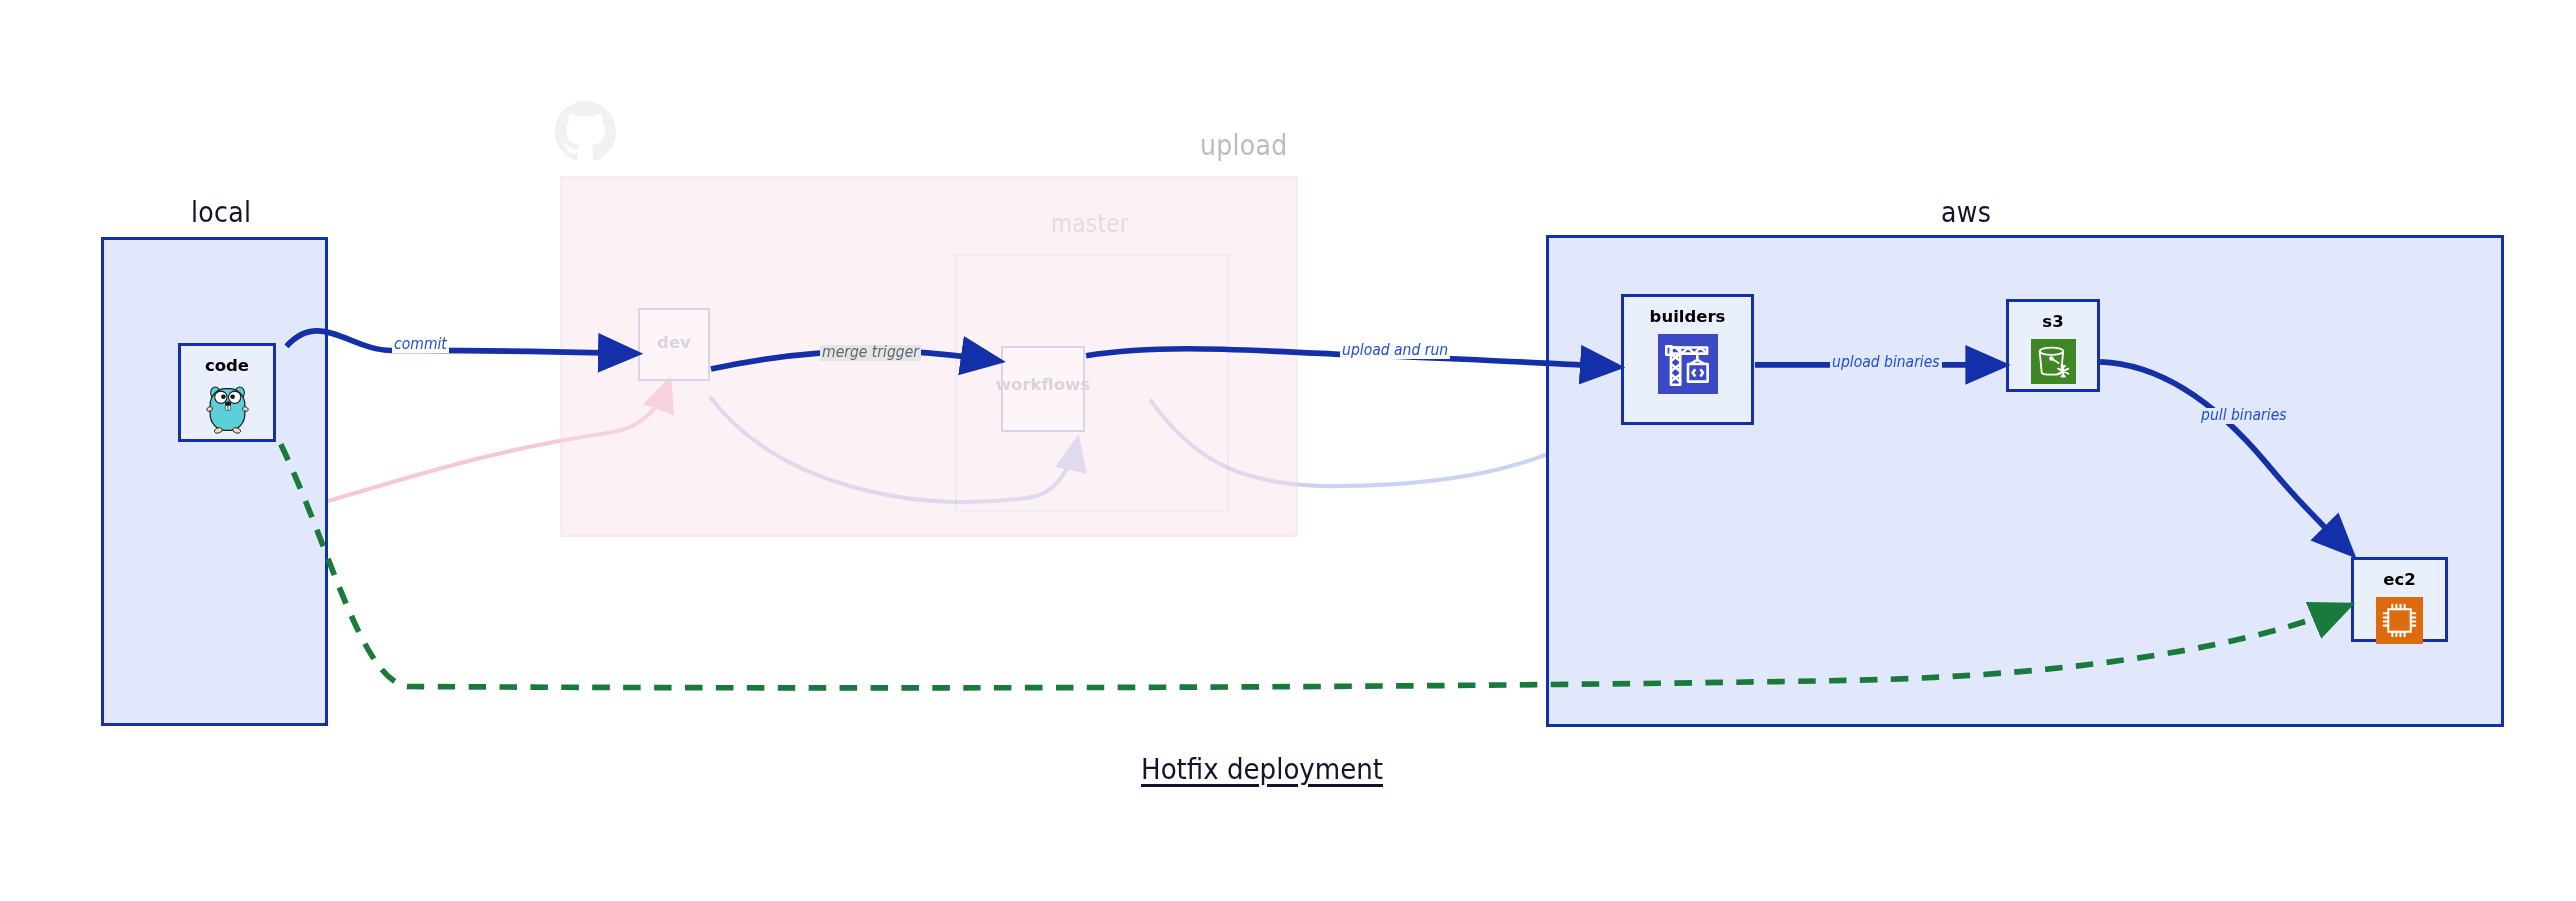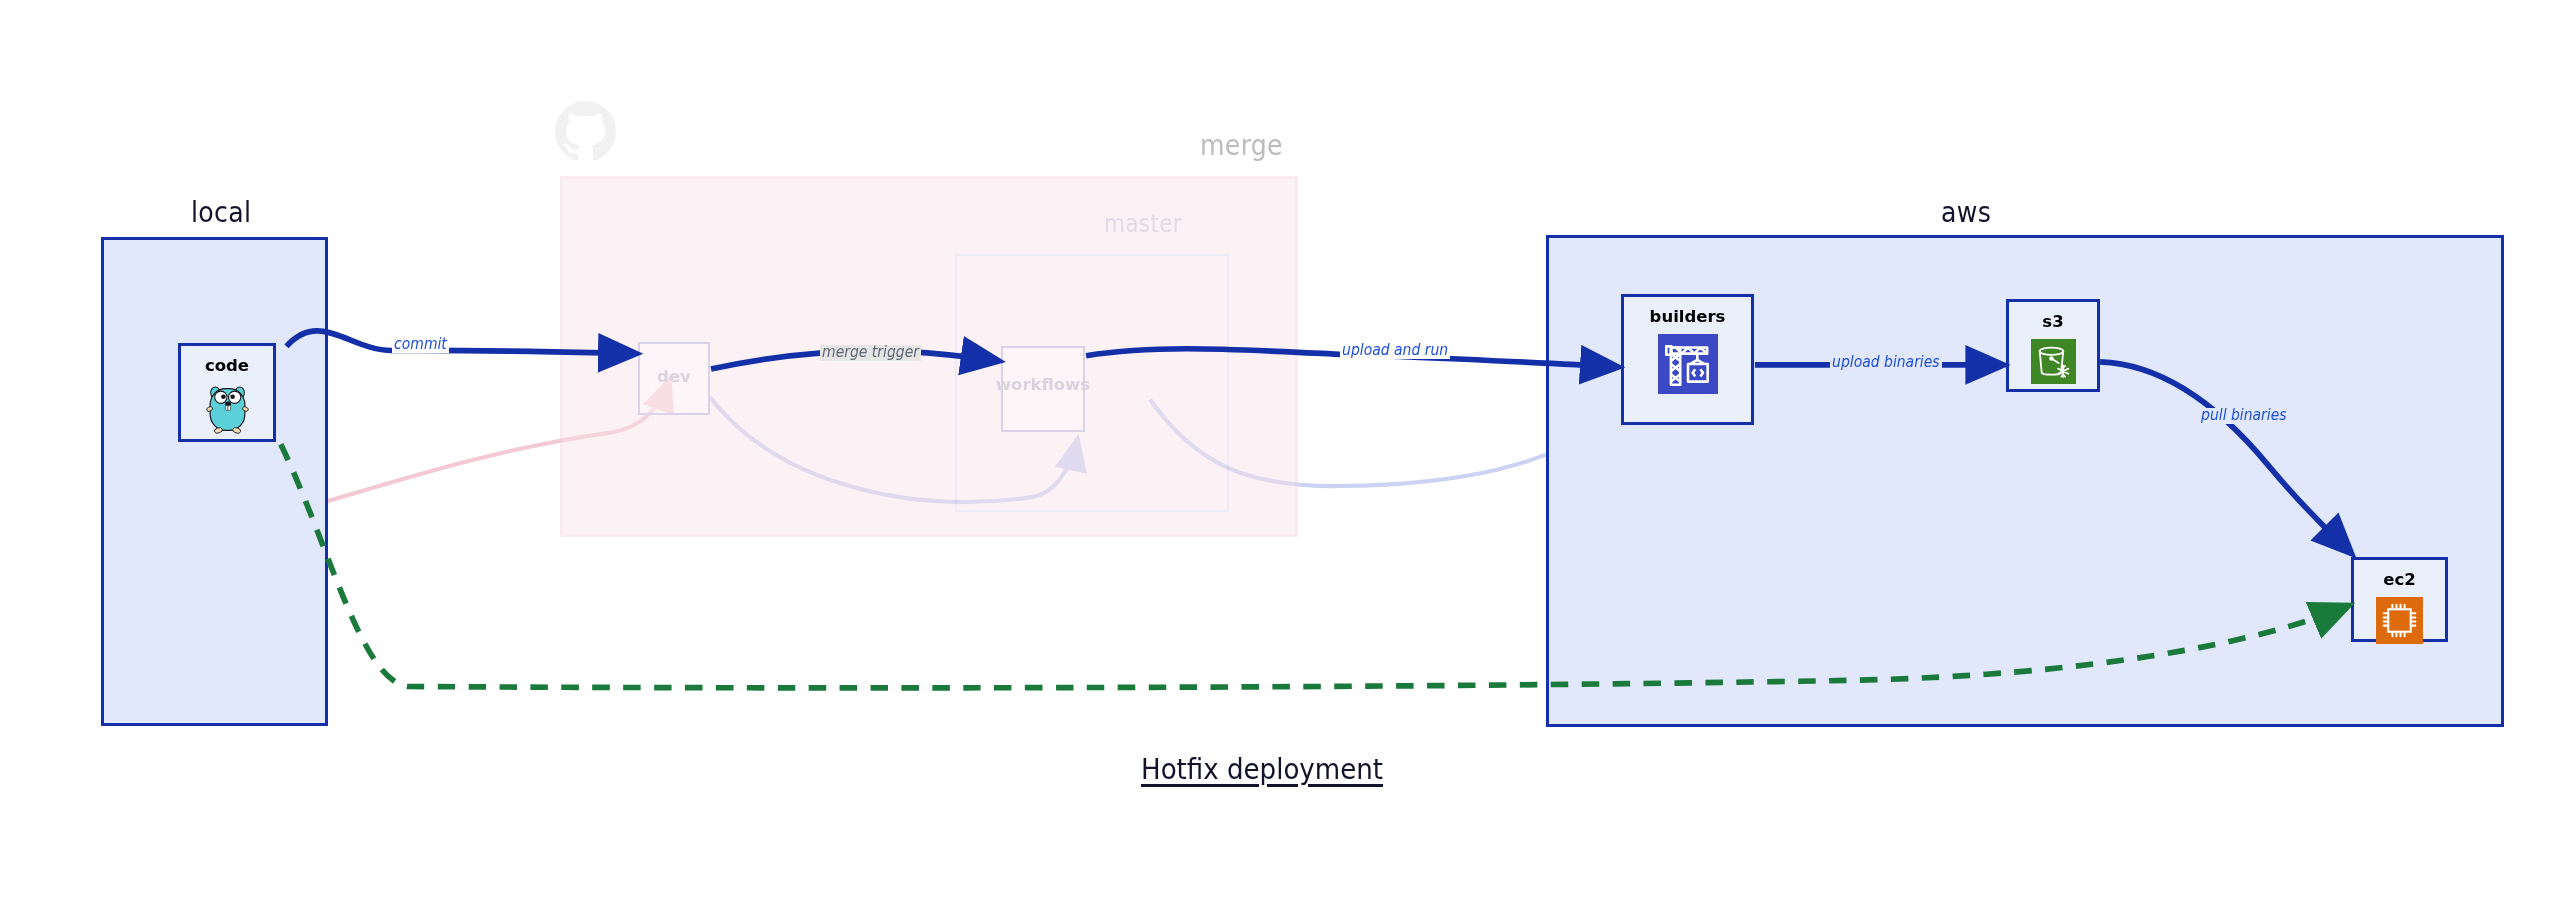--- a/index.html
+++ b/index.html
@@ -146,25 +146,25 @@
 
   <div class="group-box group-github" style="left:560px; top:176px; width:738px; height:361px;">
 
     <div class="subgroup-ghost" style="left:392px; top:75px; width:274px; height:258px;"></div>
   </div>
 
   <svg class="octocat" style="left:555px; top:101px; width:61px; height:61px;" viewBox="0 0 16 16">
     <path fill="#d9d9d9" d="M8 0C3.58 0 0 3.58 0 8c0 3.54 2.29 6.53 5.47 7.59.4.07.55-.17.55-.38 0-.19-.01-.82-.01-1.49-2.01.37-2.53-.49-2.69-.94-.09-.23-.48-.94-.82-1.13-.28-.15-.68-.52-.01-.53.63-.01 1.08.58 1.23.82.72 1.21 1.87.87 2.33.66.07-.52.28-.87.51-1.07-1.78-.2-3.64-.89-3.64-3.95 0-.87.31-1.59.82-2.15-.08-.2-.36-1.02.08-2.12 0 0 .67-.21 2.2.82.64-.18 1.32-.27 2-.27s1.36.09 2 .27c1.53-1.04 2.2-.82 2.2-.82.44 1.1.16 1.92.08 2.12.51.56.82 1.27.82 2.15 0 3.07-1.87 3.75-3.65 3.95.29.25.54.73.54 1.48 0 1.07-.01 1.93-.01 2.2 0 .21.15.46.55.38A8.01 8.01 0 0 0 16 8c0-4.42-3.58-8-8-8z"></path>
   </svg>
 
-  <div class="group-title faded" style="left:1200px; top:129px;">merge</div>
-
-  <div class="group-title faded" style="left:1104px; top:210px; font-size:24px; color:#e0dce6;">master</div>
-
-  <div class="node ghost" style="left:638px; top:342px; width:72px; height:73px;">
+  <div class="group-title faded" style="left:1200px; top:129px;">upload</div>
+
+  <div class="group-title faded" style="left:1051px; top:210px; font-size:24px; color:#e0dce6;">master</div>
+
+  <div class="node ghost" style="left:638px; top:308px; width:72px; height:73px;">
     <span class="node-label" style="margin-top:23px;">dev</span>
   </div>
 
   <div class="node ghost" style="left:1001px; top:346px; width:84px; height:86px;">
     <span class="node-label" style="margin-top:27px;">workflows</span>
   </div>
 
   <div class="group-box group-local" style="left:101px; top:237px; width:227px; height:489px;"></div>
 
   <div class="group-title" style="left:191px; top:196px;">local</div>

